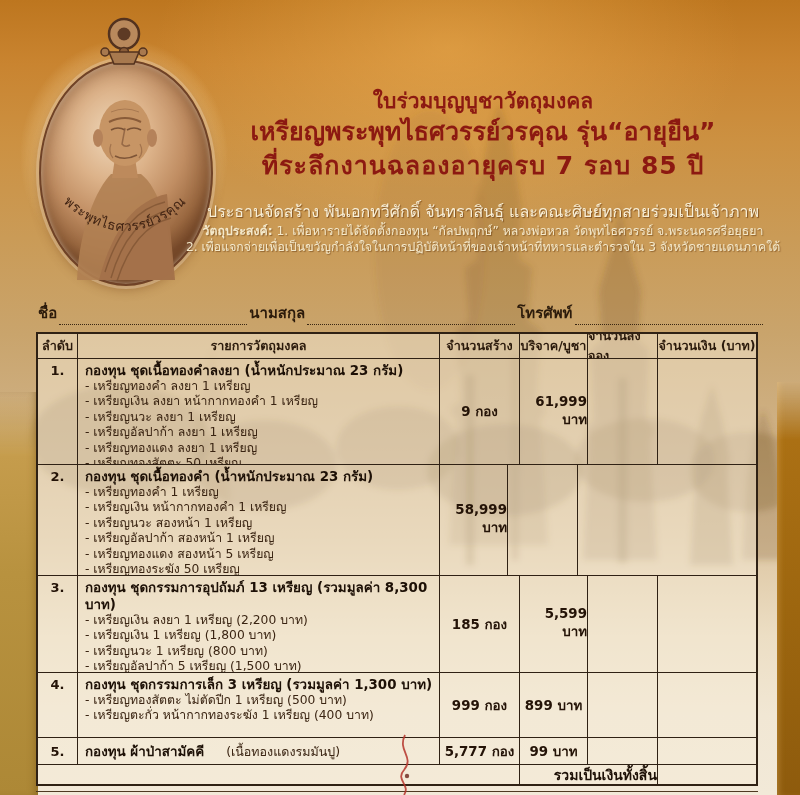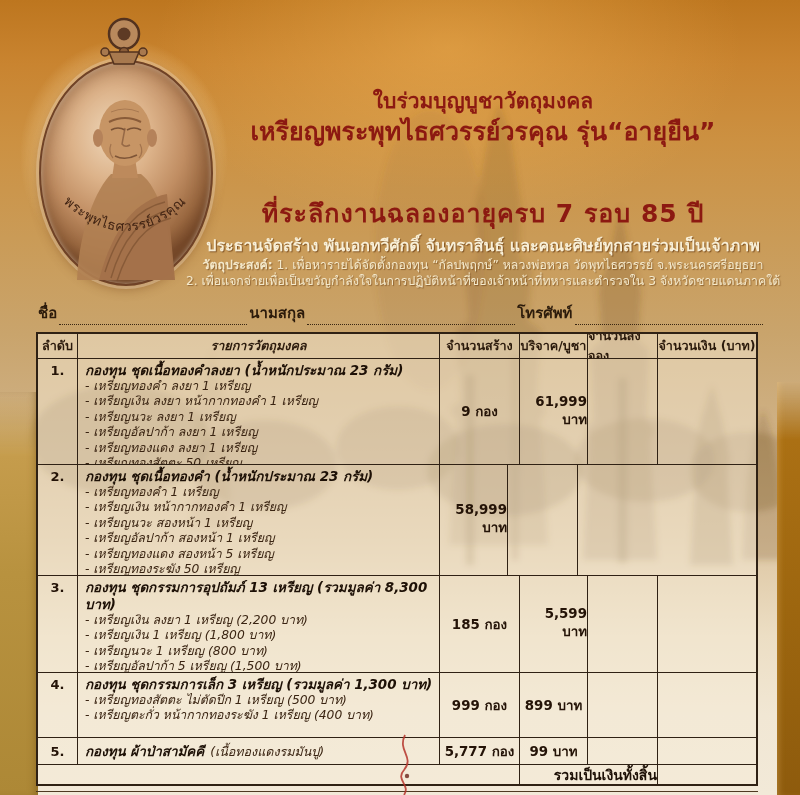--- a/index.html
+++ b/index.html
@@ -33,53 +33,53 @@
     border:2px solid #6f4227;
     box-shadow:inset 0 0 20px rgba(88,48,20,.55), inset 0 0 5px rgba(255,242,222,.75),
                0 0 0 3px rgba(240,216,186,.38), 0 3px 12px rgba(110,60,20,.45);}
   .amulet-oval svg{position:absolute;left:-2px;top:-2px;}
   .amulet-bail{position:absolute;left:61px;top:0;width:70px;height:52px;}
 
   
   .heads{position:absolute;left:185px;top:87px;width:596px;text-align:center;color:#8c1911;}
   .t1{font-size:21px;font-weight:bold;line-height:28px;}
   .t2{font-size:25px;font-weight:bold;line-height:34px;}
-  .t3{font-size:25px;font-weight:bold;line-height:34px;letter-spacing:1px;margin-top:48px;}
-  .org{margin-top:4px;font-size:16px;font-weight:bold;color:#f8efd7;line-height:22px;
+  .t3{font-size:25px;font-weight:bold;line-height:34px;letter-spacing:1px;}
+  .org{margin-top:18px;font-size:16px;font-weight:normal;color:#f8efd7;line-height:22px;
        text-shadow:1px 1px 1px rgba(90,45,5,.65);}
   .pur{font-size:12.3px;color:#f4e9cb;line-height:16px;text-shadow:1px 1px 1px rgba(90,45,5,.5);}
   .pur b{font-weight:bold;}
 
   
   .fillline{position:absolute;left:36px;top:303px;width:727px;display:flex;align-items:flex-end;
     font-size:15px;font-weight:bold;color:#2c1b0b;height:22px;}
   .lead{border-bottom:1.6px dotted #3a2713;height:18px;}
   .lead.l1{width:188px;} .lead.l2{width:208px;} .lead.l3{flex:1;}
   .flabel{padding:0 2px;}
 
   
   .otable{position:absolute;left:36px;top:332px;width:722px;border:2px solid #2f2114;
     background:rgba(246,236,215,.5); box-sizing:border-box;}
   .otable *{box-sizing:border-box;}
   .trow{display:flex;width:100%;}
   .trow + .trow{border-top:1px solid #2f2114;}
   .cell{border-right:1px solid #2f2114;overflow:hidden;}
   .cell:last-child{border-right:none;}
-  .c1{width:40px;} .c2{width:362px;font-style:italic;} .c3{width:80px;} .c4{width:68px;text-align:right;} .c5{width:70px;} .c6{width:98px;}
+  .c1{width:40px;} .c2{width:362px;} .c3{width:80px;} .c4{width:68px;text-align:right;} .c5{width:70px;} .c6{width:98px;}
   .hrow{height:24px;}
   .hrow .cell{display:flex;align-items:center;justify-content:center;
     font-size:12.6px;font-weight:600;color:#2b1a0c;}
   .r1{height:106px;} .r2{height:111px;} .r3{height:97px;} .r4{height:65px;} .r5{height:27px;}
   .no{font-size:13px;font-weight:600;color:#241307;text-align:center;padding-top:4px;}
   .desc{padding:3px 2px 2px 7px;}
   .rt{font-size:13.4px;font-weight:bold;color:#1d1006;line-height:17px;}
   .ri{font-size:12.3px;color:#3a2412;line-height:15.4px;}
   .num{display:flex;align-items:center;justify-content:center;font-size:13.4px;font-weight:600;color:#241307;}
   .r5 .no{padding-top:0;display:flex;align-items:center;justify-content:center;}
-  .r5 .desc{display:flex;align-items:center;gap:6px;}
+  .r5 .desc{display:flex;align-items:center;gap:22px;}
   .r5 .rn{font-size:12.5px;color:#3a2412;font-weight:normal;}
   .totrow{height:20px;}
   .tot-spacer{width:482px;}
   .tot-label{width:138px;display:flex;align-items:center;justify-content:flex-end;
     padding-right:0;font-size:14px;font-weight:bold;color:#1d1006;}
   .tot-amount{width:98px;}
   .next-line{position:absolute;left:36px;top:791px;width:722px;height:0;border-top:1.6px solid #4e3a22;}
 
   .thread{position:absolute;left:380px;top:733px;width:60px;height:62px;pointer-events:none;}
 </style>

